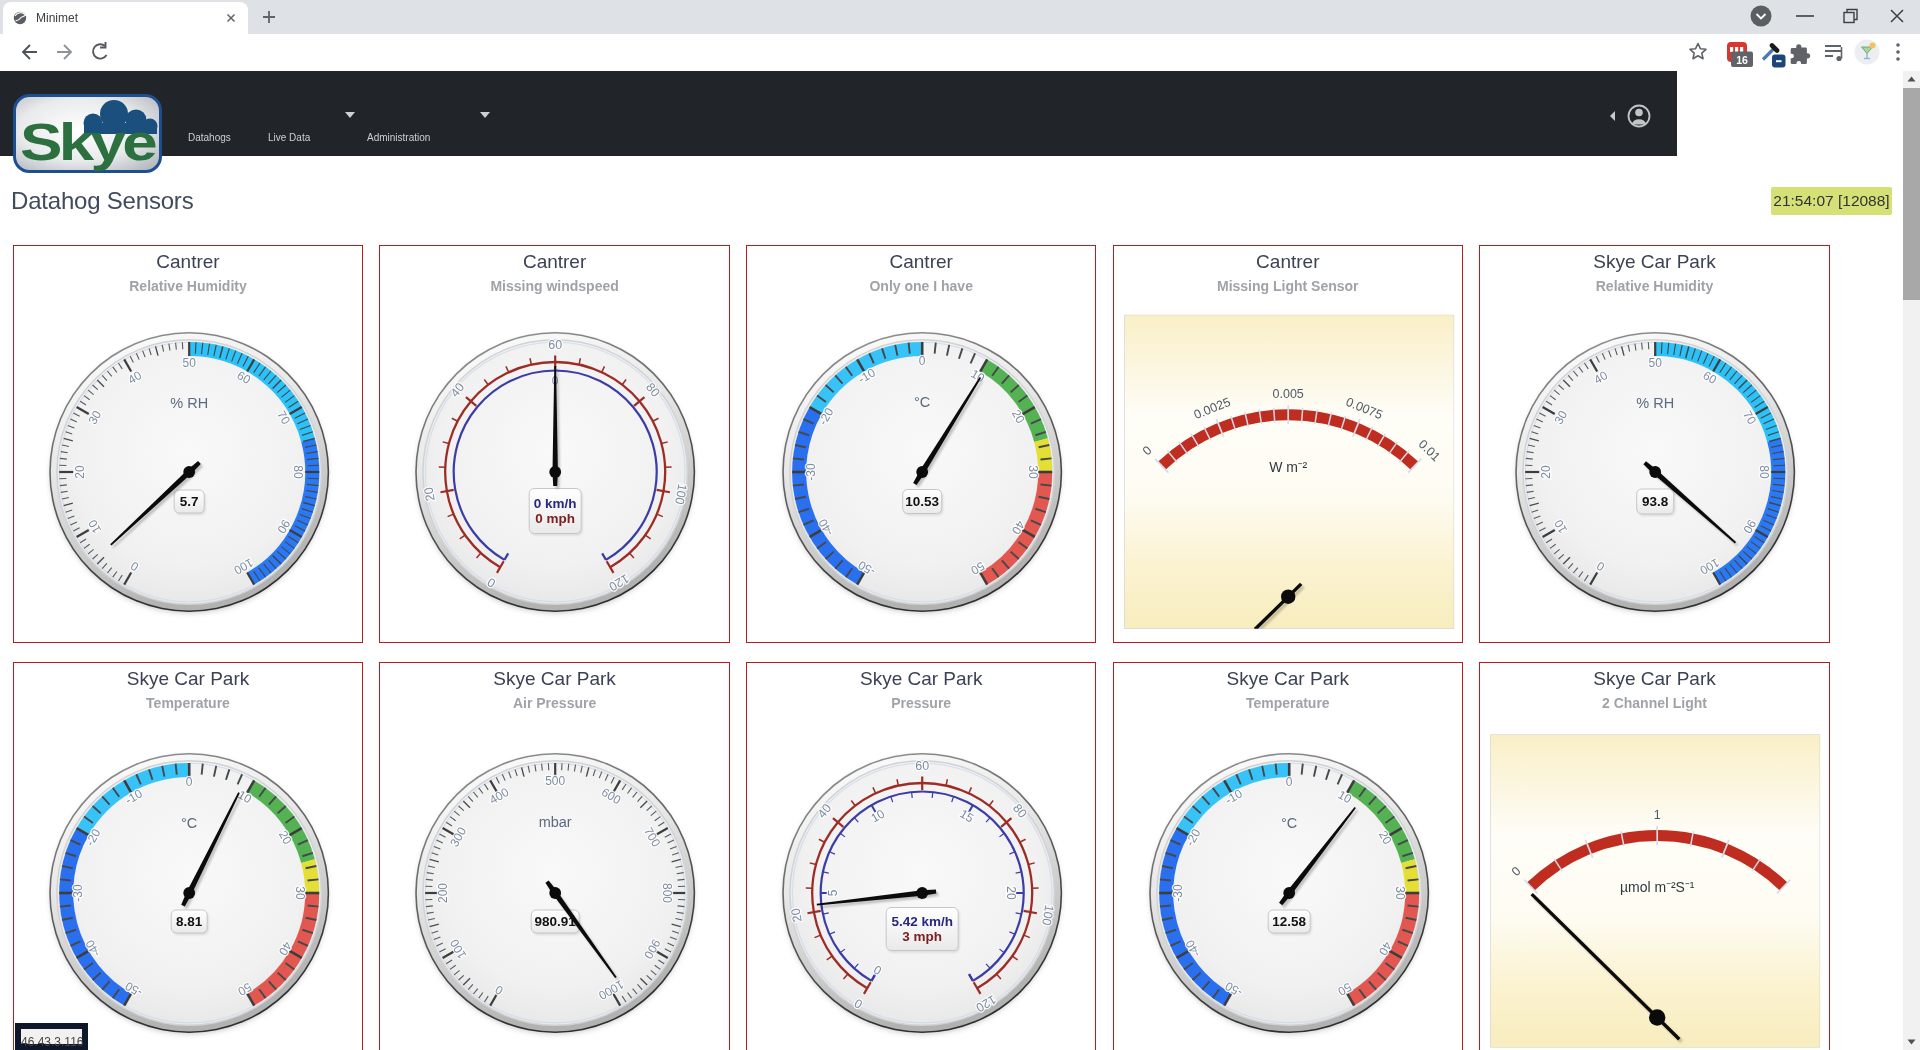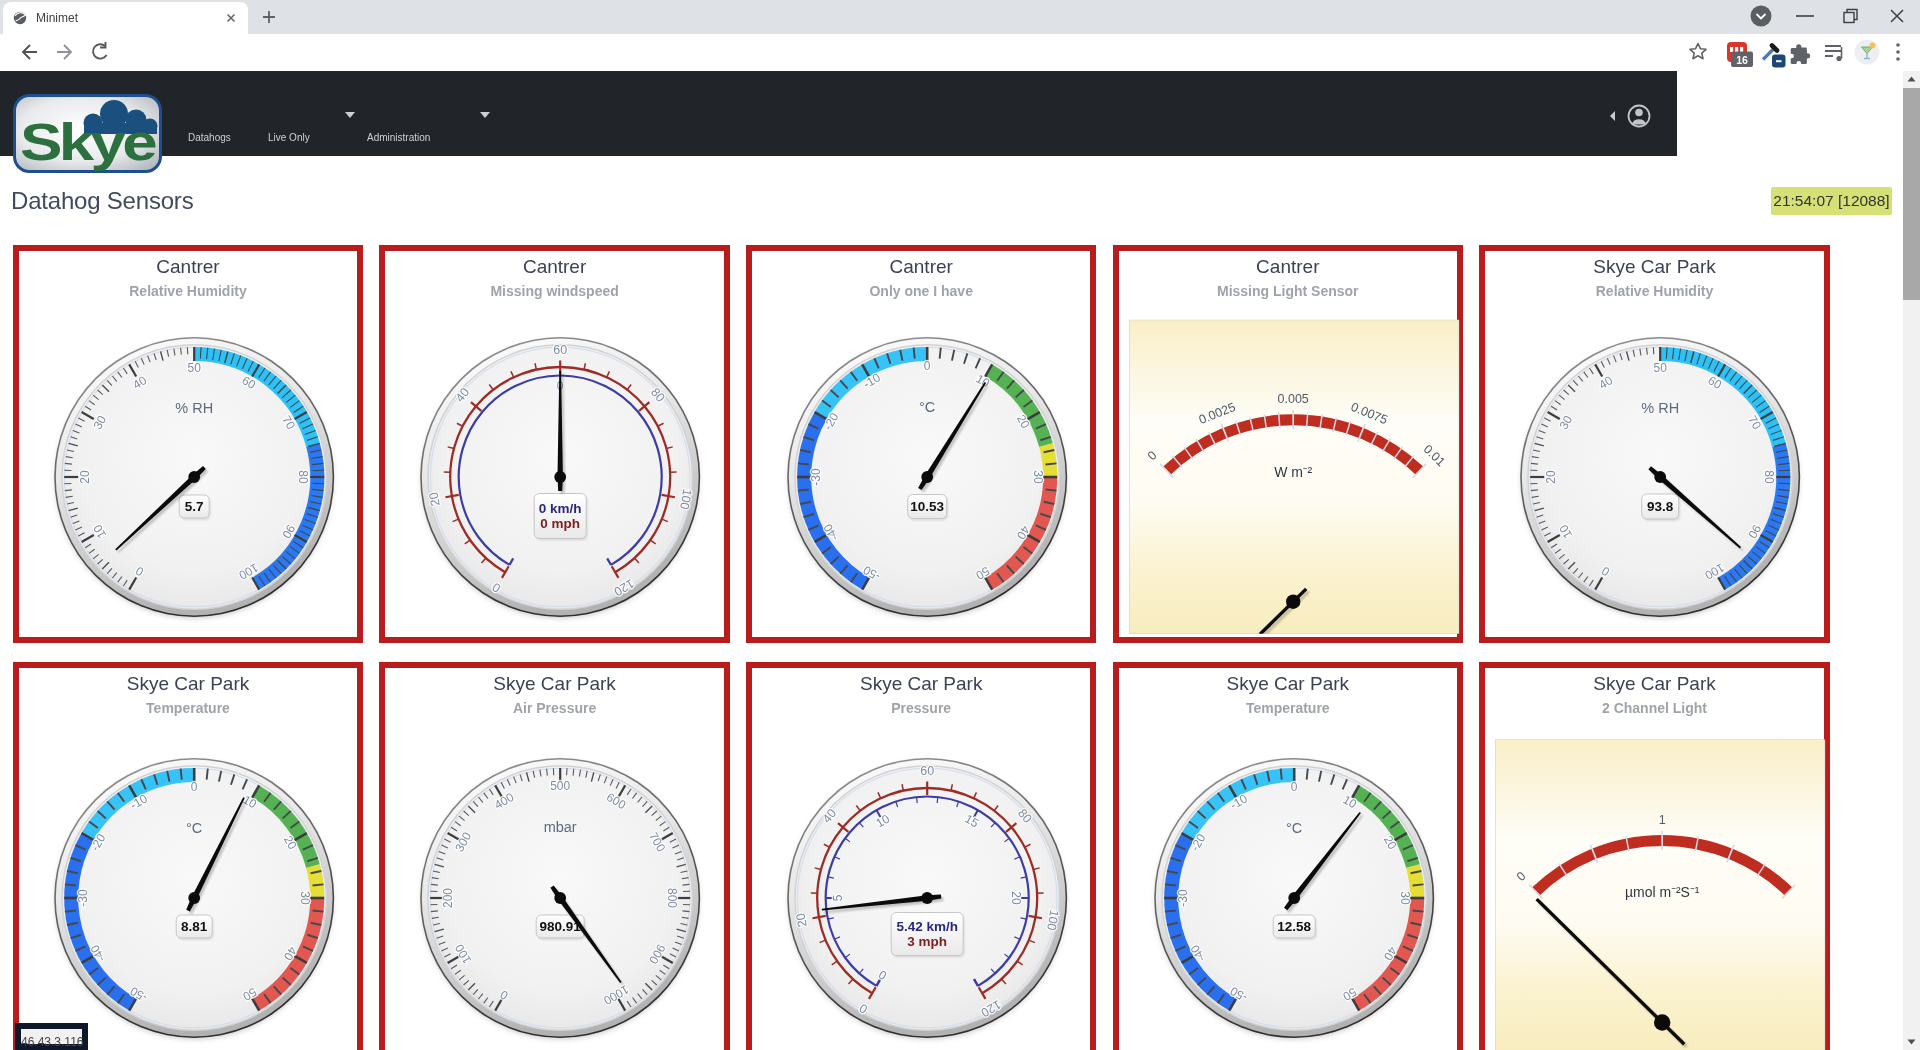--- a/index.html
+++ b/index.html
@@ -23,21 +23,21 @@
 .page { position:absolute; left:0; top:71px; width:1903px; height:979px; background:#ffffff; overflow:hidden; }
 .navbar { position:absolute; left:0; top:0; width:1677px; height:85px; background:#212529; }
 .logo { position:absolute; left:13px; top:23px; overflow:visible; }
 .nl { position:absolute; top:33px; font-size:10px; color:#cbd0d4;margin-top:28px; }
 .caret { position:absolute; top:41px; }
 .navright { position:absolute; right:24px; top:31px; }
 .h2 { position:absolute; left:11px; top:116px; font-size:24px; font-weight:500; color:#414b5e; letter-spacing:-0.2px; }
 .devnote { position:absolute; left:13px; top:147px; font-size:14.3px; color:#78828f; }
 .stamp { position:absolute; left:1771px; top:116px; width:121px; height:28px; background:#d5e076;
   border-radius:2px; font-size:15.5px; color:#333; text-align:center; line-height:28px; white-space:nowrap; }
-.card { position:absolute; background:#fff; border:6px solid #b91c1c; }
+.card { position:absolute; background:#fff; border:1px solid #b91c1c; }
 .ct { margin-top:5px; text-align:center; font-size:19px; font-weight:500; color:#3b4254; }
 .cs { margin-top:5px; text-align:center; font-size:14px; font-weight:bold; color:#9fa3a8; }
 .card svg text { font-family:"Liberation Sans", sans-serif; }
 .statusbub { position:absolute; left:15px; top:952px; width:73px; height:27px; background:#f2f1ef;
   border:6px solid #0f172a; font-size:12px; color:#444; text-align:center; line-height:26px; }
 .scrollbar { position:absolute; right:0; top:71px; width:17px; height:979px; background:#f1f1f1; }
 .sbtn { position:absolute; left:0; width:17px; height:17px; }
 .sthumb { position:absolute; left:0; top:17px; width:17px; height:212px; background:#a8a8a8; }
 svg { display:block; }
 </style></head>
@@ -160,21 +160,21 @@
 <g fill="#1b4f7d" clip-path="url(#lclip)">
 <circle cx="80" cy="29" r="9.5"></circle>
           <circle cx="101" cy="20" r="14"></circle>
           <circle cx="123" cy="26" r="10.5"></circle>
           <circle cx="137" cy="32" r="7.5"></circle>
 <rect x="71" y="29" width="73" height="11"></rect>
 </g>
 <text x="7" y="66" font-family="Liberation Sans" font-size="52" font-weight="bold" letter-spacing="-3" fill="#2c7040" textLength="134" lengthAdjust="spacingAndGlyphs">Skye</text>
 </svg>
   <span class="nl" style="left:188px">Datahogs</span>
-  <span class="nl" style="left:268px">Live Only</span>
+  <span class="nl" style="left:268px">Live Data</span>
   <svg class="caret" style="left:345px" width="10" height="6" viewBox="0 0 10 6">
         <path d="M0 0 L10 0 L5 6 Z" fill="#cbd0d4"></path>
       </svg>
   <span class="nl" style="left:367px">Administration</span>
   <svg class="caret" style="left:480px" width="10" height="6" viewBox="0 0 10 6">
         <path d="M0 0 L10 0 L5 6 Z" fill="#cbd0d4"></path>
       </svg>
   <svg class="navright" width="46" height="28" viewBox="0 0 46 28">
    <path d="M8 9 L3 14 L8 19 Z" fill="#c7cacd"></path>
    <circle cx="32" cy="14" r="10.5" fill="none" stroke="#c2c5c8" stroke-width="1.8"></circle>

